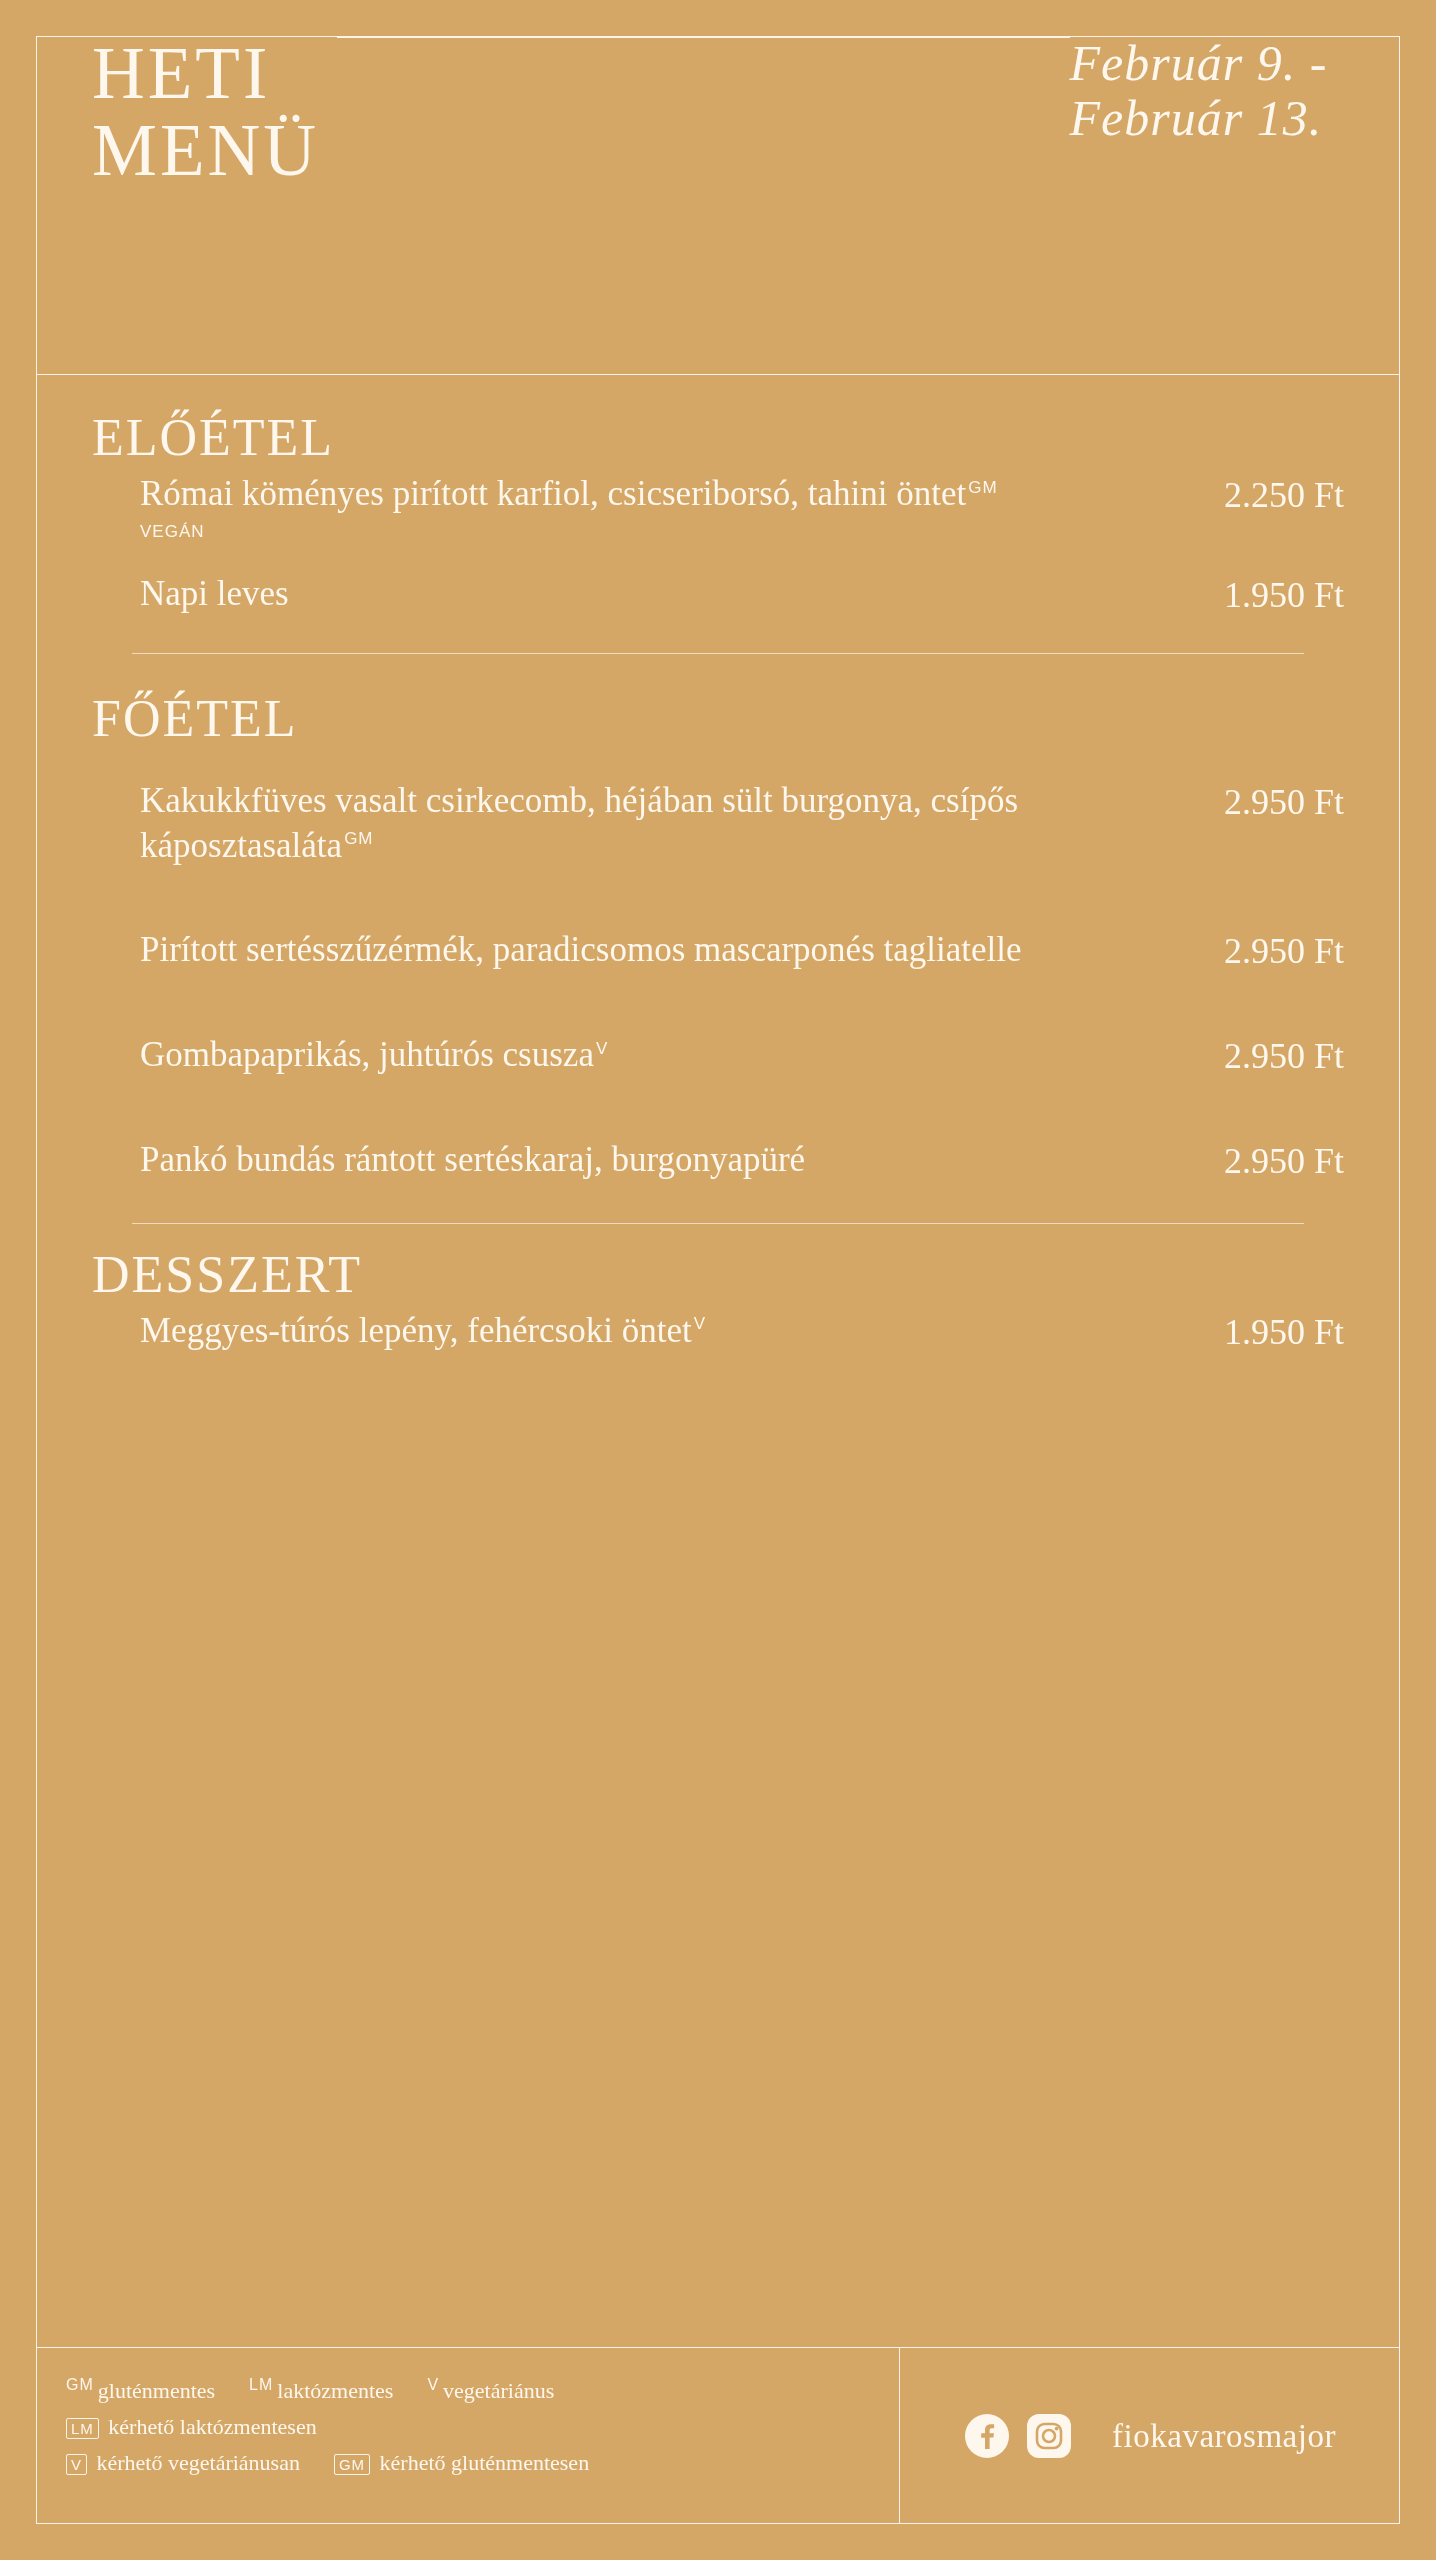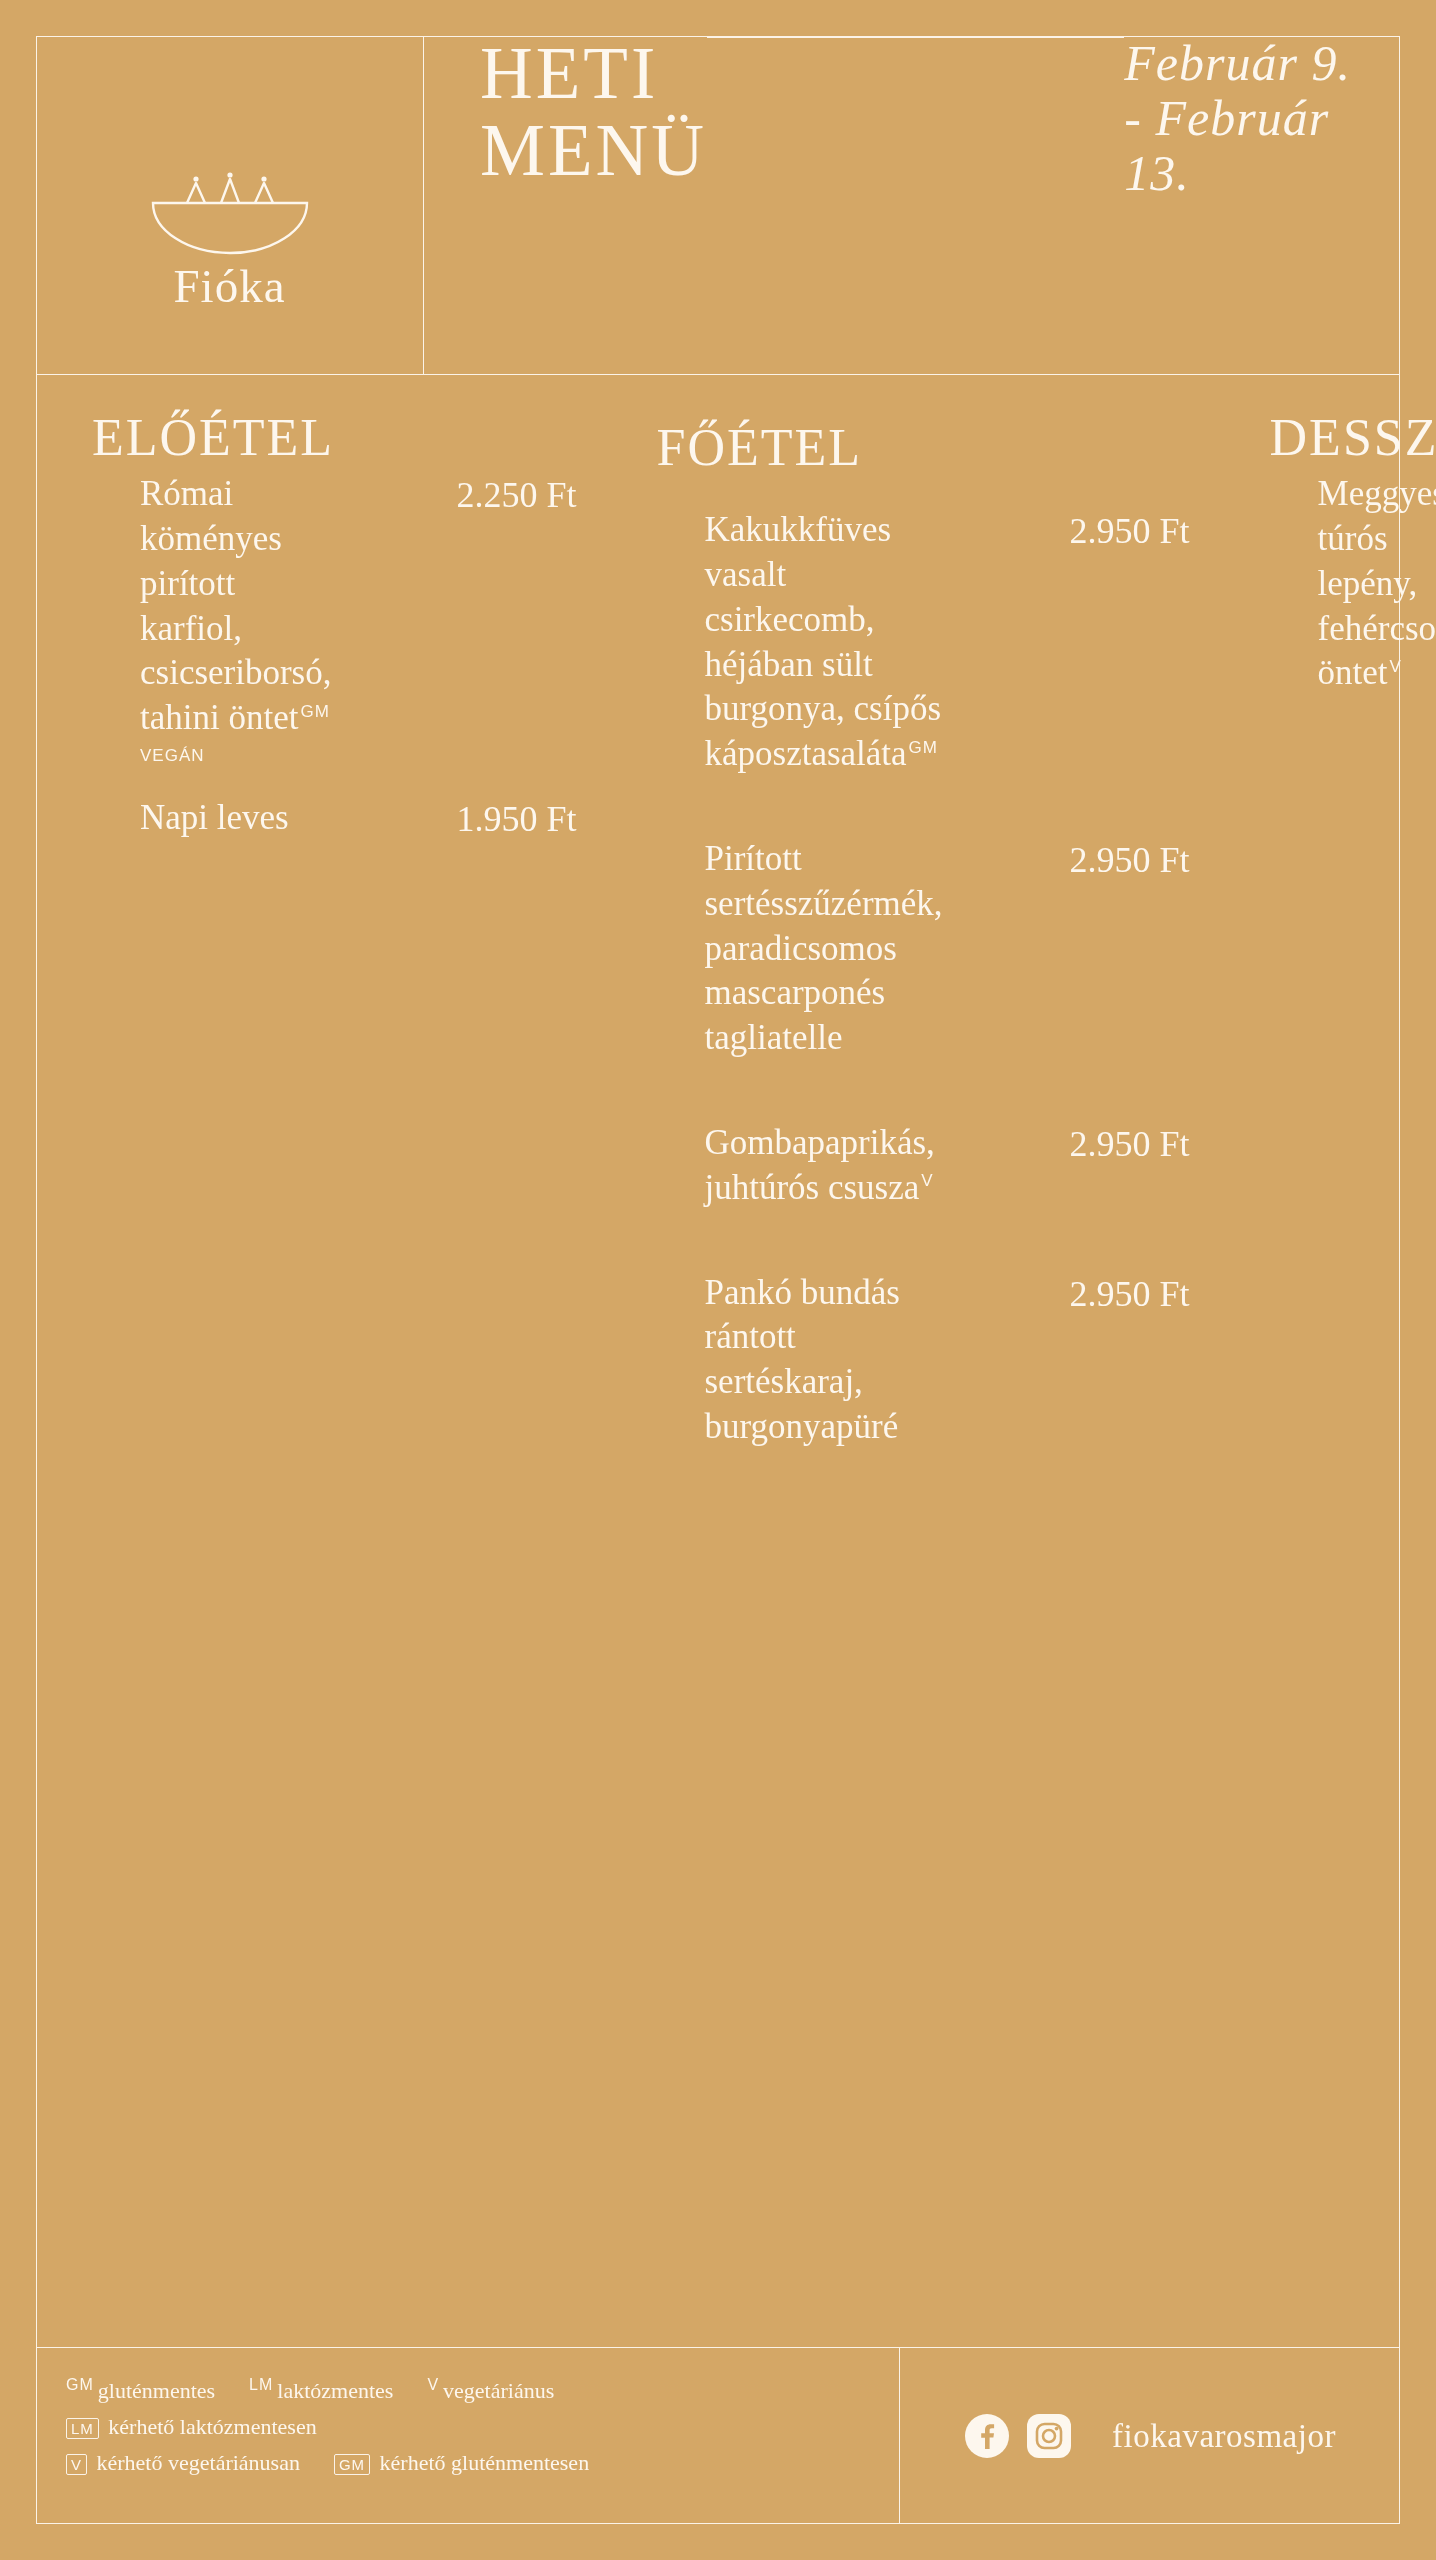--- a/index.html
+++ b/index.html
@@ -107,21 +107,21 @@
     font-size: 50px;
     font-style: italic;
     letter-spacing: 1px;
     line-height: 1.1;
   }
 
   
   .content {
     flex: 1;
     display: flex;
-    flex-direction: row;
+    flex-direction: column;
     padding: 34px 56px 0 56px;
     box-sizing: border-box;
   }
   .section-title {
     font-size: 52px;
     letter-spacing: 2px;
     line-height: 1.1;
     margin: 0 0 6px 0;
   }
   .section-title.foetel { margin-top: 10px; }
@@ -212,40 +212,20 @@
   }
 </style>
 </head>
 <body>
 
 <div class="poster">
   <div class="frame"></div>
   <div class="inner">
 
     <div class="header">
-      <div class="logo-cell">
-        <svg class="logo-arc" viewBox="0 0 300 92">
-          <path id="arcpath" d="M 18,88 A 132,132 0 0 1 282,88" fill="none"></path>
-          <text>
-            <textPath href="#arcpath" startOffset="50%" text-anchor="middle">
-              <tspan>SMALL PLATES</tspan>
-            </textPath>
-          </text>
-        </svg>
-        <svg class="bowl" viewBox="0 0 190 96">
-          <path d="M18,42 L172,42 A77,50 0 0 1 18,42 Z" fill="none" stroke="#fdf7ee" stroke-width="2.4"></path>
-          <path d="M52,42 L61,22 L70,42" fill="none" stroke="#fdf7ee" stroke-width="2.4" stroke-linejoin="round"></path>
-          <path d="M86,42 L95,18 L104,42" fill="none" stroke="#fdf7ee" stroke-width="2.4" stroke-linejoin="round"></path>
-          <path d="M120,42 L129,22 L138,42" fill="none" stroke="#fdf7ee" stroke-width="2.4" stroke-linejoin="round"></path>
-          <circle cx="61" cy="18" r="2.6" fill="#fdf7ee"></circle>
-          <circle cx="95" cy="14" r="2.6" fill="#fdf7ee"></circle>
-          <circle cx="129" cy="18" r="2.6" fill="#fdf7ee"></circle>
-        </svg>
-        <div class="brand">Fióka</div>
-      </div>
       <div class="title-cell">
         <div class="menu-title">HETI MENÜ</div>
         <div class="title-rule"></div>
         <div class="date-range">Február 9. - Február 13.</div>
       </div>
     </div>
 
     <div class="content">
 
       <div class="section">

